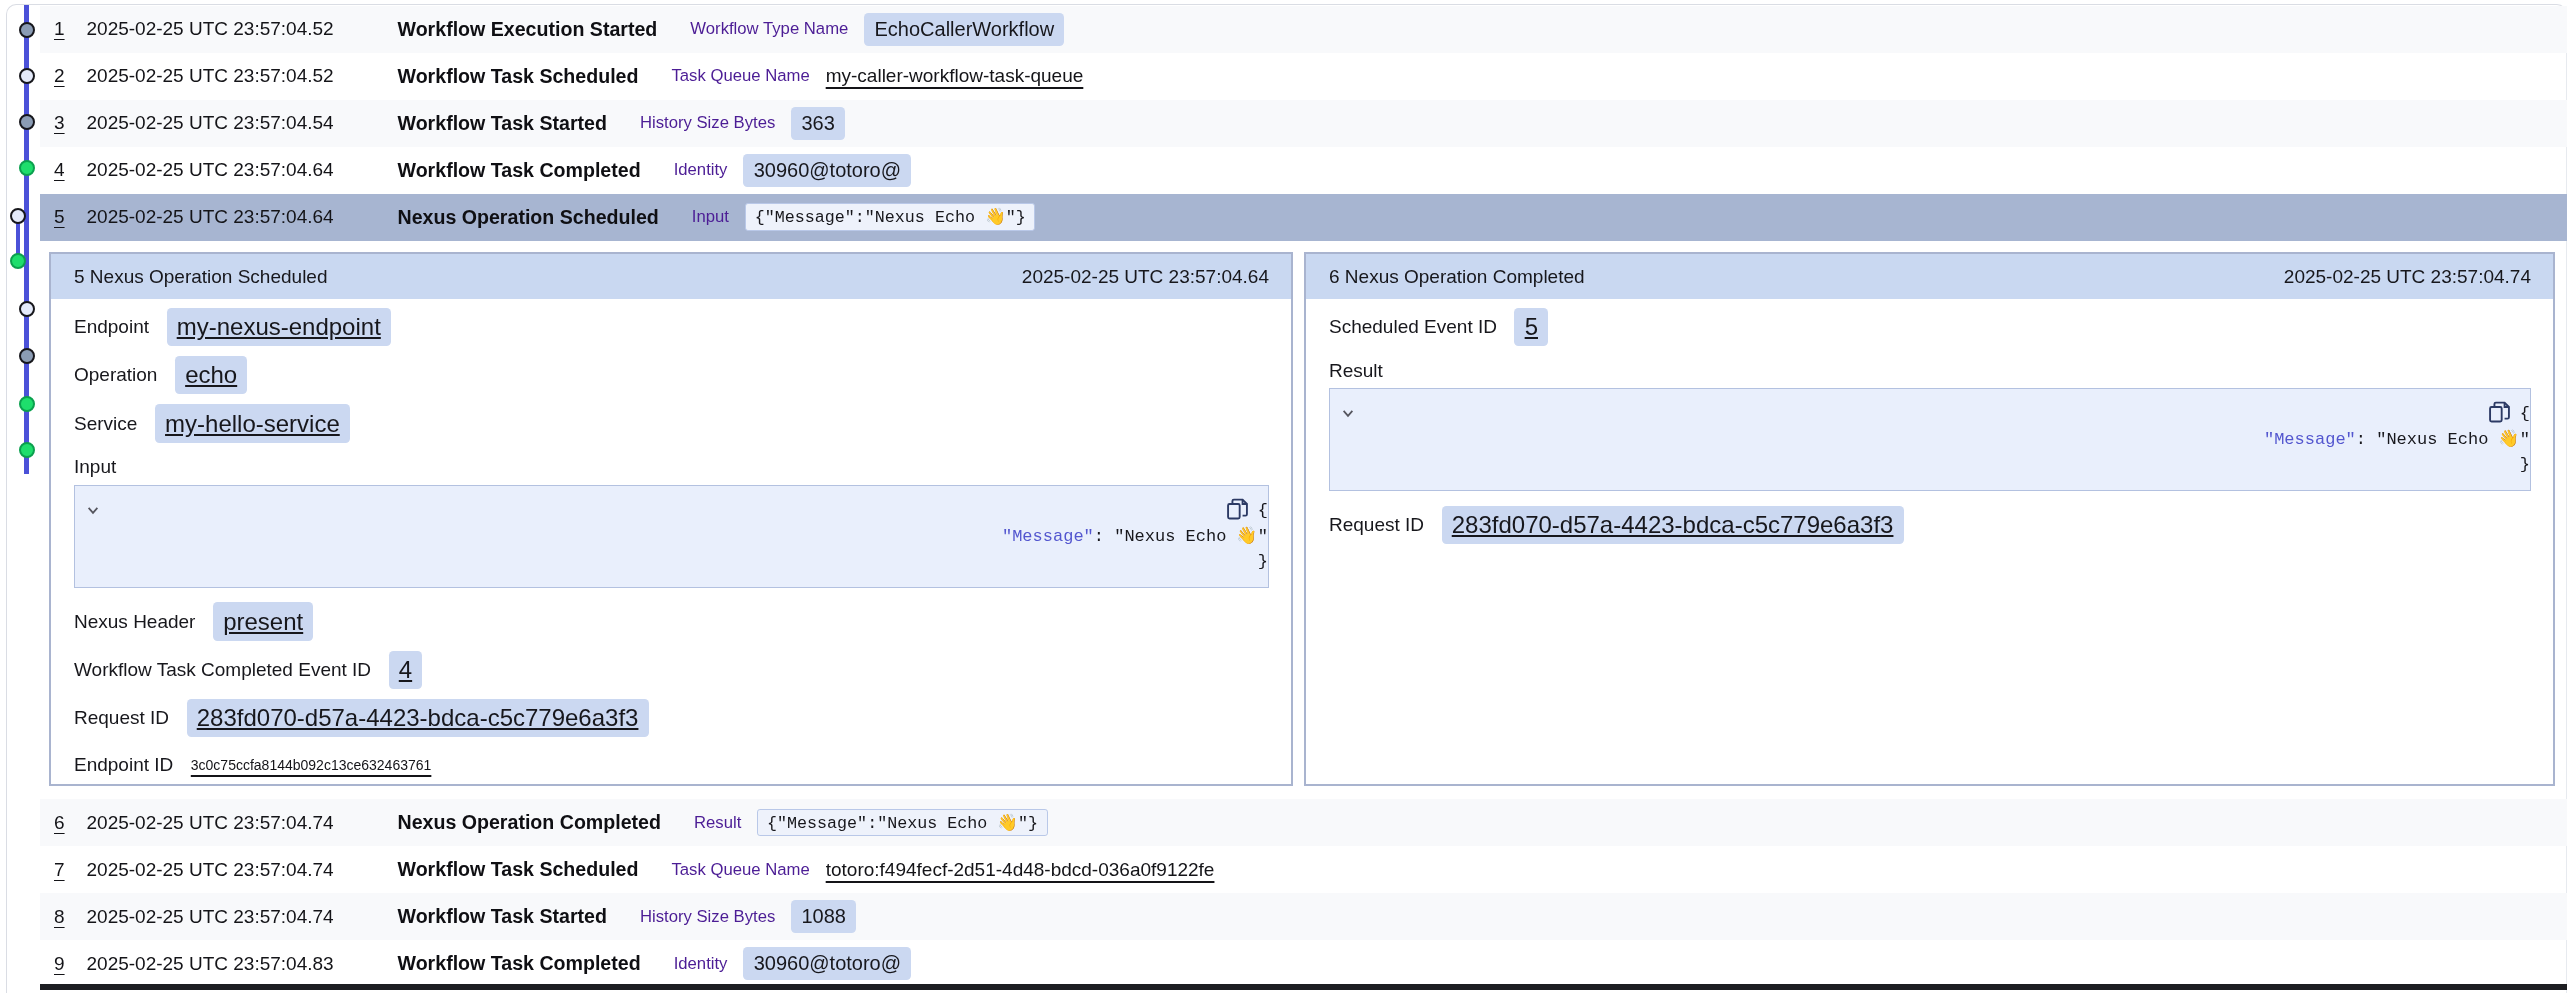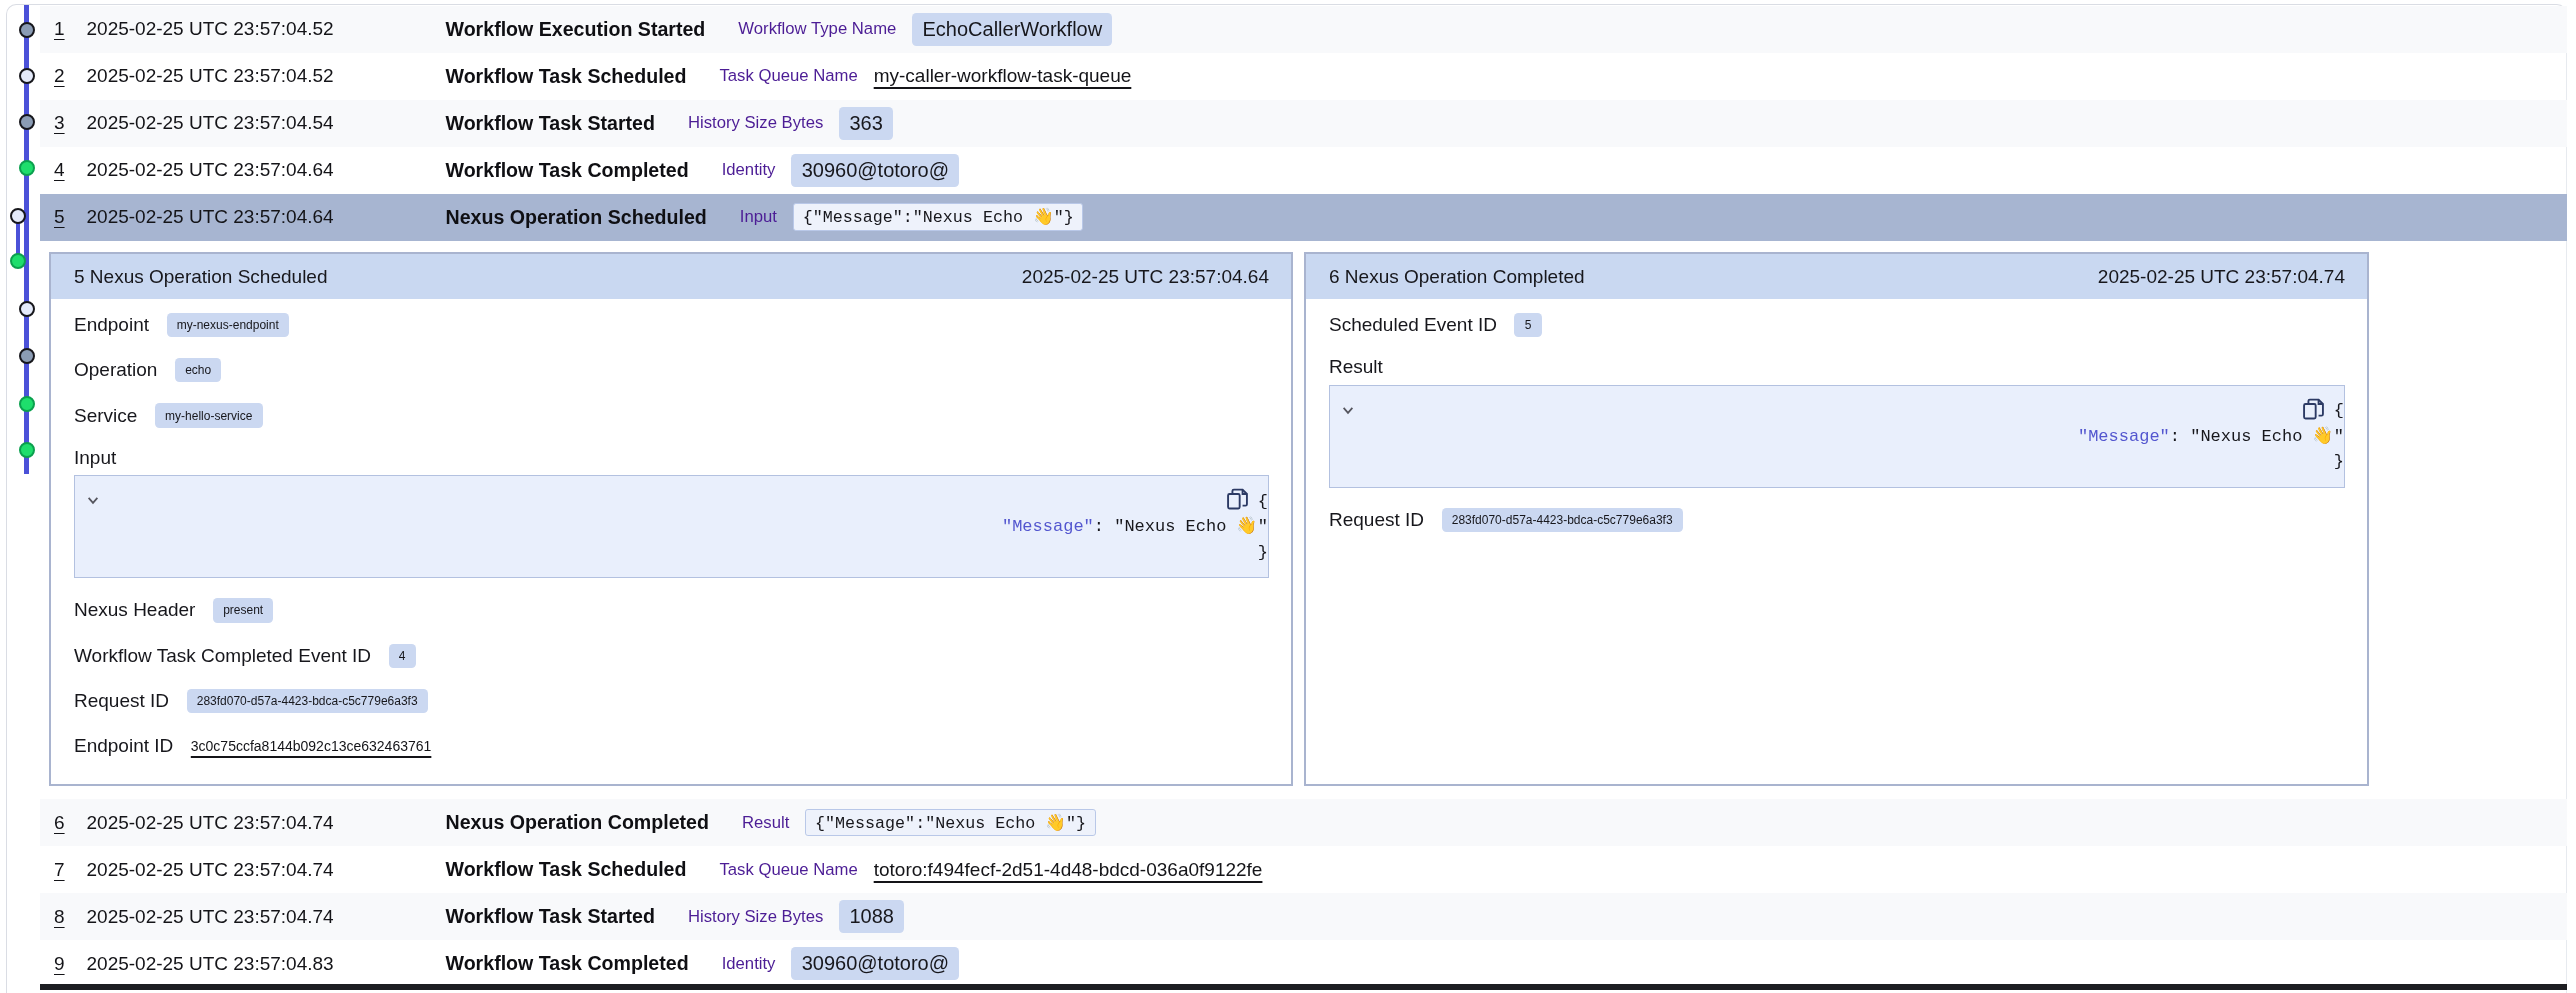--- a/index.html
+++ b/index.html
@@ -22,41 +22,41 @@
 
   
   .rows { position:absolute; left:6.5px; width:2561px; }
   .rows.top { top:5.8px; } .rows.bottom { top:799px; }
   .row { margin-left:33px; width:2527px; height:47px; display:flex; align-items:center; }
   .row.alt { background:#f8f9fb; }
   .row.selected { background:#a7b5d1; }
   .cell-num { width:47px; padding-left:14.5px; font-size:19px; text-decoration:underline;
               text-underline-offset:4.4px; color:#141418; }
   .cell-ts { width:311px; font-size:19px; color:#141418; }
-  .cell-name { font-size:19.6px; font-weight:700; color:#0f0f13; margin-right:33px;margin-left:48px; }
+  .cell-name { font-size:19.6px; font-weight:700; color:#0f0f13; margin-right:33px; }
   .cell-label { font-size:16.7px; color:#4c1d95; margin-right:16px; white-space:nowrap; }
   .badge { background:#cbd8f1; border-radius:4.4px; padding:5.1px 10.2px; font-size:20px; color:#17171c; white-space:nowrap; }
   .mono-badge { background:#eef2fb; border:1.5px solid #b9c8e8; border-radius:2.9px; padding:2.9px 8.7px;
                 font-family:"Liberation Mono","DejaVu Sans Mono",monospace; font-size:16.7px; color:#17171c; white-space:nowrap; }
   .rlink { font-size:19px; font-weight:500; color:#141418; text-decoration:underline;
            text-underline-offset:5.1px; text-decoration-thickness:1.5px; white-space:nowrap; }
 
   
   .panels { position:absolute; top:252px; left:0; width:2576px; height:534px; }
   .panel { position:absolute; top:0; height:534px; background:#fff; border:2.2px solid #a9b4cf;text-align:right; }
   .panel.left { left:49px; width:1244px; }
-  .panel.right { left:1304px; width:1065px; }
+  .panel.right { left:1304px; width:1251px; }
   .panel-header { height:45px; background:#c9d8f1; display:flex; align-items:center;
                   justify-content:space-between; padding:0 22px 0 23px; }
   .panel-title { font-size:19px; color:#17171c; }
   .panel-ts { font-size:19px; color:#17171c; }
   .panel-body { padding:8.7px 22px 0 23px; }
   .field { display:flex; align-items:center; min-height:35px; margin-bottom:10.2px; }
   .field-label { font-size:19px; color:#17171c; margin-right:17.5px; white-space:nowrap; }
-  .field .badge { font-size:12px; }
+  .field .badge { font-size:24px;text-decoration:underline; }
   .plink { font-size:14px; color:#141418; text-decoration:underline; text-underline-offset:5.1px;
            text-decoration-thickness:1.5px; }
   .label-only { margin-bottom:2.9px; min-height:29px; }
 
   .codeblock { position:relative; background:#e9effc; border:1.5px solid #b3c1e0; margin-bottom:14.5px;
                padding:12.4px 0; font-family:"Liberation Mono","DejaVu Sans Mono",monospace;
                font-size:17px; line-height:25.5px; color:#17171c; }
   .cl1,.cl3 { padding-left:33px; } .cl2 { padding-left:55px; }
   .json-key { color:#5356cf; }
   .chev { position:absolute; left:10.2px; top:16px; width:16px; height:16px; }

